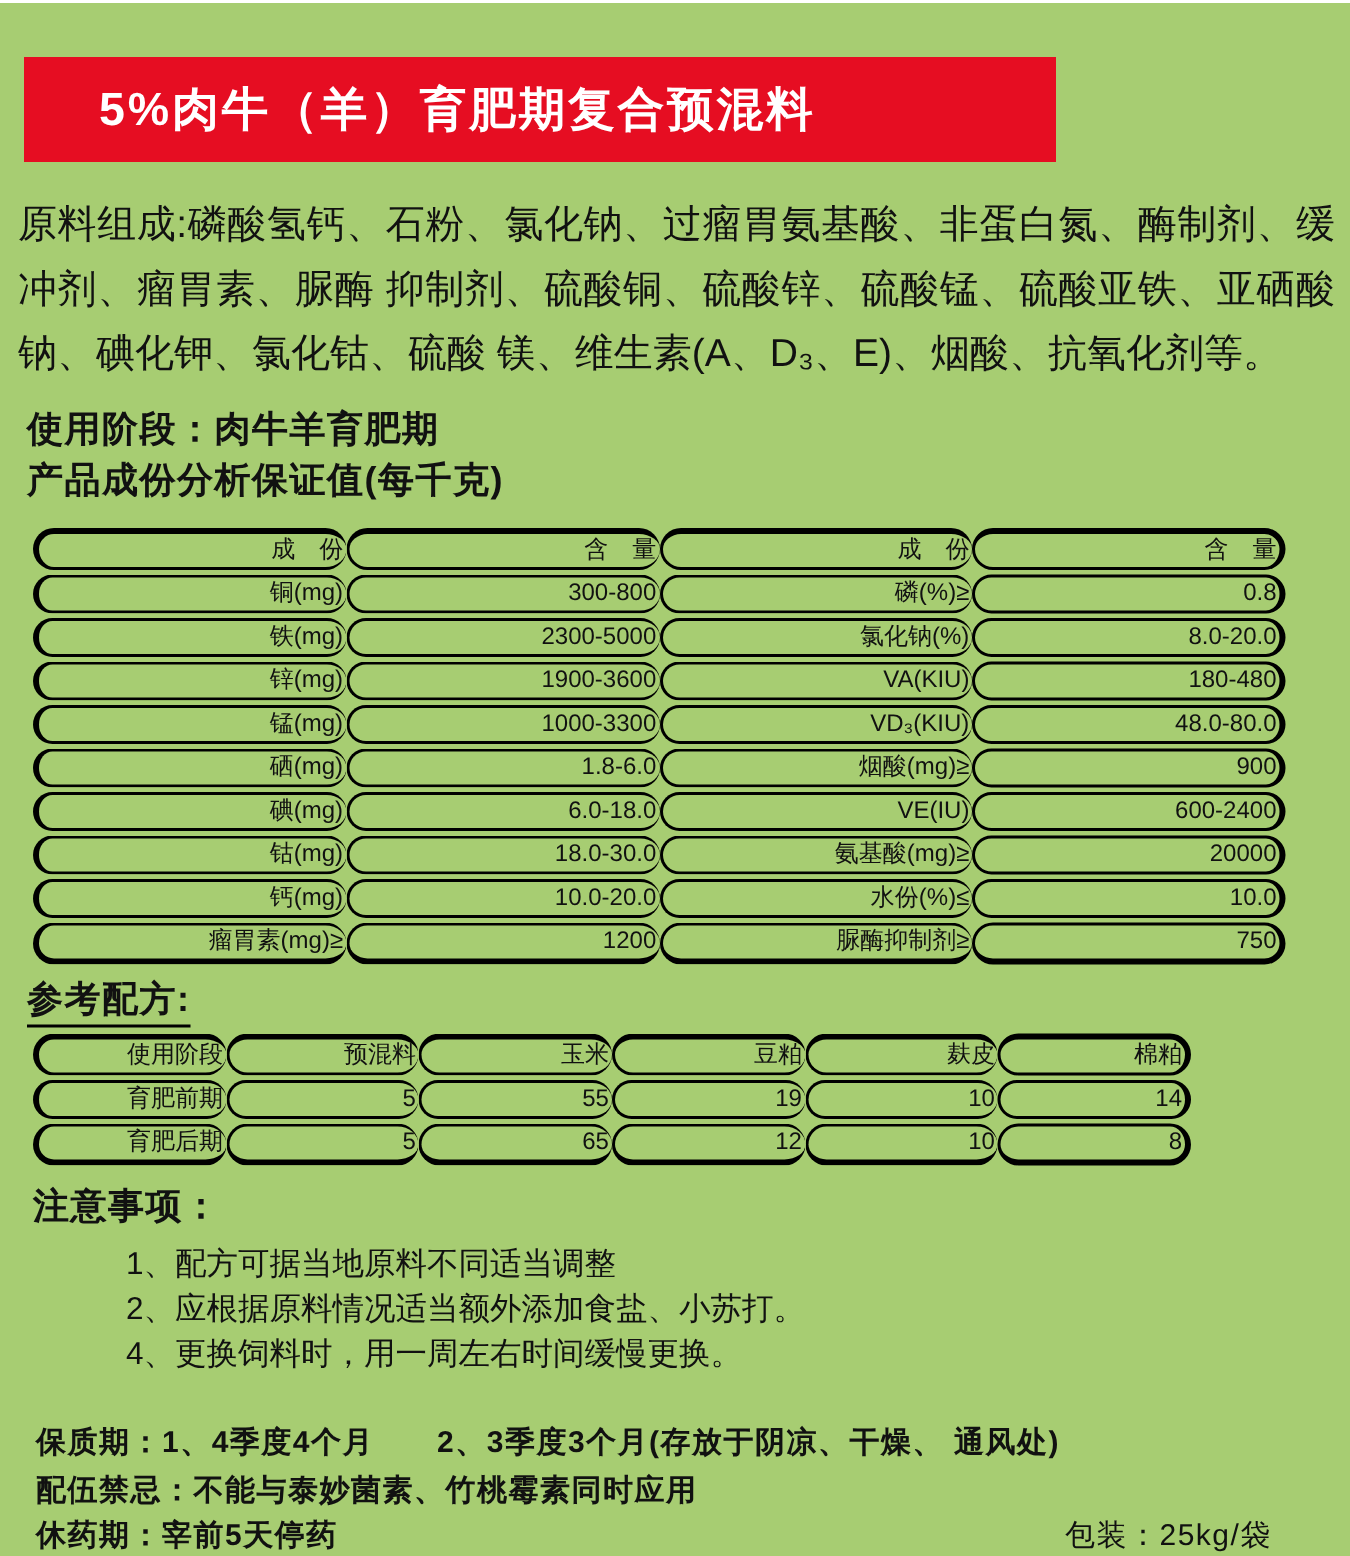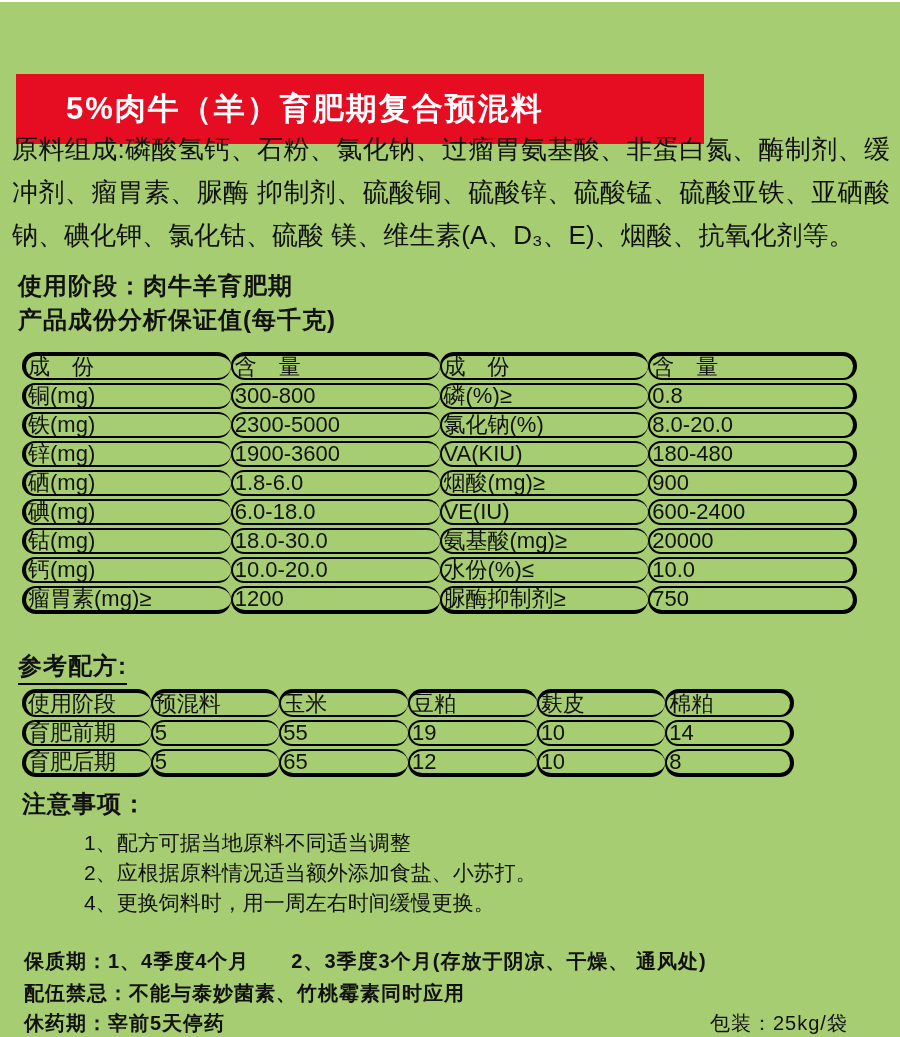--- a/index.html
+++ b/index.html
@@ -9,21 +9,20 @@
     font-family:"Liberation Sans","DejaVu Sans",sans-serif;
     color:#111;
     overflow:hidden;
   }
   .label{position:relative;width:900px;height:1037px;}
   .top-hairline{position:absolute;top:0;left:0;width:900px;height:2px;background:#ffffff;}
 
   .banner{
     position:absolute;top:38px;left:16px;width:688px;height:70px;
     background:#e60d22;
-    margin-top:36px;
   }
   .banner .title{
     color:#ffffff;font-size:31px;font-weight:bold;
     line-height:70px;padding-left:50px;letter-spacing:2px;
     white-space:nowrap;
   }
 
   .ingredients{
     position:absolute;top:128px;left:12px;width:878px;
     font-size:26px;line-height:43px;font-weight:500;
@@ -33,21 +32,21 @@
   .usage{position:absolute;top:270px;left:18px;font-size:24px;font-weight:bold;letter-spacing:1px;}
   .analysis-title{position:absolute;top:304px;left:18px;font-size:24px;font-weight:bold;letter-spacing:1px;}
 
   table.gtable{
     border-collapse:separate;border-spacing:0 3px;
     table-layout:fixed;
   }
   table.gtable th,table.gtable td{
     border-top:2px solid #000;border-bottom:2px solid #000;border-left:2px solid #000;
     height:22px;line-height:22px;padding:0 2px;
-    font-size:22px;font-weight:500;text-align:left;
+    font-size:16px;font-weight:500;text-align:right;
     overflow:hidden;white-space:nowrap;border-radius:14px;
   }
   table.gtable th:last-child,table.gtable td:last-child{border-right:4px solid #000;}
   table.gtable th:first-child,table.gtable td:first-child{border-left:4px solid #000;}
   table.gtable tr:first-child th{border-top:4px solid #000;}
   table.gtable tr:last-child td{border-bottom:4px solid #000;}
 
   .comp-table{position:absolute;top:349px;left:22px;width:835px;}
   .formula-label{
     position:absolute;top:650px;left:18px;
@@ -101,20 +100,26 @@
       <td>铁(mg)</td>
       <td>2300-5000</td>
       <td>氯化钠(%)</td>
       <td>8.0-20.0</td>
     </tr>
     <tr>
       <td>锌(mg)</td>
       <td>1900-3600</td>
       <td>VA(KIU)</td>
       <td>180-480</td>
+    </tr>
+    <tr>
+      <td>锰(mg)</td>
+      <td>1000-3300</td>
+      <td>VD₃(KIU)</td>
+      <td>48.0-80.0</td>
     </tr>
     <tr>
       <td>硒(mg)</td>
       <td>1.8-6.0</td>
       <td>烟酸(mg)≥</td>
       <td>900</td>
     </tr>
     <tr>
       <td>碘(mg)</td>
       <td>6.0-18.0</td>

